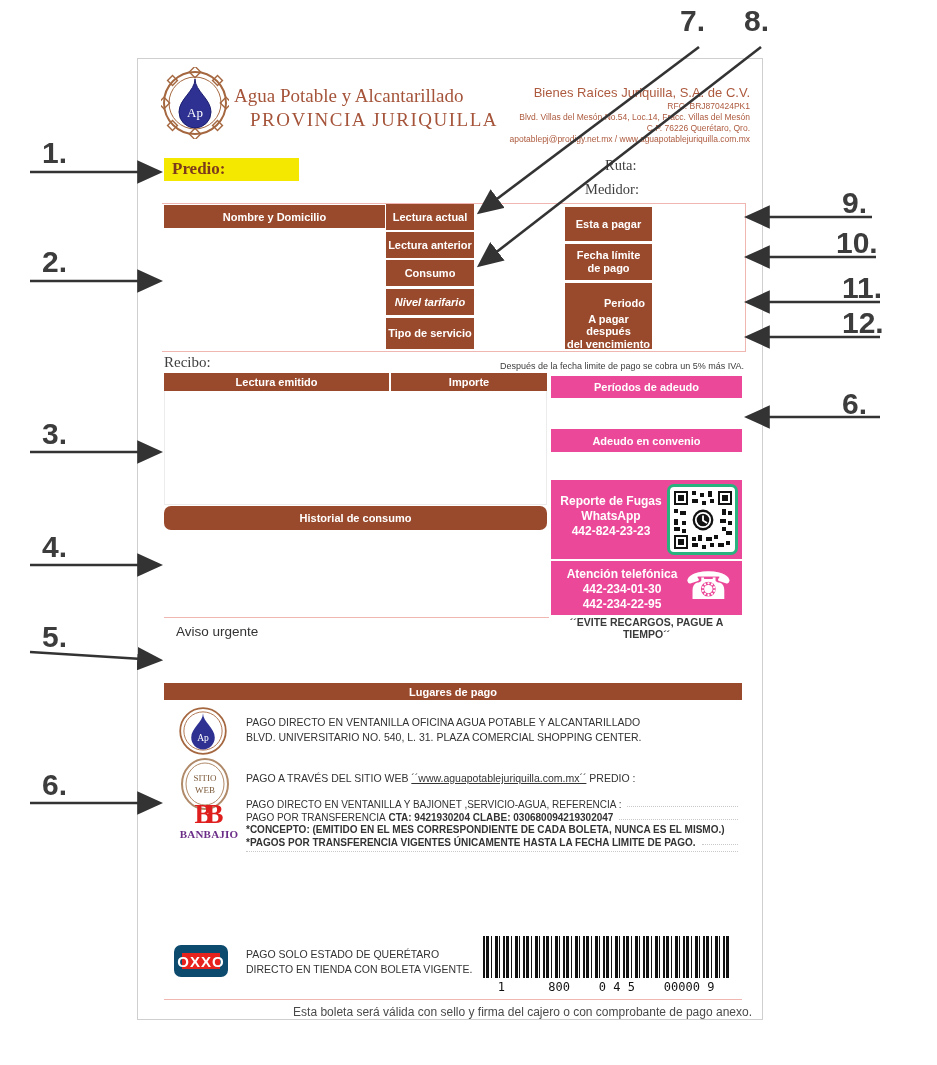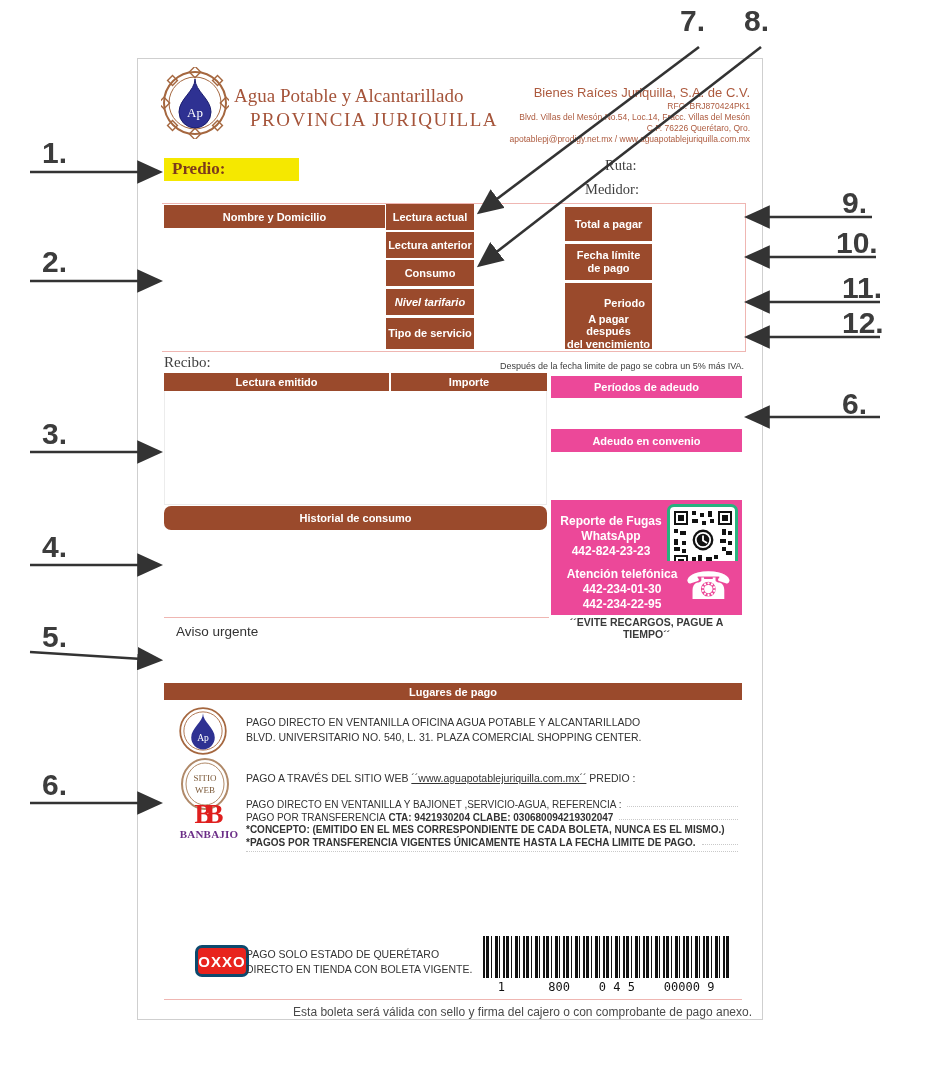--- a/index.html
+++ b/index.html
@@ -41,21 +41,21 @@
   .aviso { position:absolute; left:38px; top:565px; font-size:13.5px; color:#333; }
 
   
   .pay-text { font-size:10.5px; color:#333; line-height:1.4; }
   .weblink { text-decoration:underline; color:#333; cursor:pointer; }
   .bank-lines { position:absolute; left:108px; top:740px; width:492px; font-size:10px; color:#333; }
   .bank-lines .row { display:flex; align-items:flex-end; margin-bottom:1.5px; }
   .dots { flex:1; border-bottom:1.5px dotted #c9c9c9; margin:0 0 3px 6px; }
   .dotted-bottom { border-bottom:1.5px dotted #c9c9c9; padding-bottom:3px; }
 
-  .oxxo-logo { position:absolute; left:36px; top:886px; width:54px; height:32px; background:#e8231d; border:3px solid #0c4a6e; border-radius:7px; color:#fff; font-weight:bold; font-size:15px; letter-spacing:1px; display:flex; align-items:center; justify-content:center;margin-left:21px; }
+  .oxxo-logo { position:absolute; left:36px; top:886px; width:54px; height:32px; background:#e8231d; border:8px solid #0c4a6e; border-radius:7px; color:#fff; font-weight:bold; font-size:15px; letter-spacing:1px; display:flex; align-items:center; justify-content:center; }
   .barcode { position:absolute; left:345px; top:877px; width:246px; height:42px;
     background-image:repeating-linear-gradient(90deg,#111 0 2px,#fff 2px 3px,#111 3px 6px,#fff 6px 8px,#111 8px 9px,#fff 9px 12px,#111 12px 15px,#fff 15px 16px,#111 16px 17px,#fff 17px 20px); }
   .barcode-digits { position:absolute; left:345px; top:921px; width:246px; text-align:center; font-size:12px; color:#111; white-space:pre; font-family:"DejaVu Sans Mono", monospace; }
 
   .footer-note { position:absolute; right:10px; top:946px; font-size:12px; color:#4a4a4a; }
 
   
   .ap-logo svg { display:block; }
   .sitio-badge { position:absolute; left:42px; top:698px; width:50px; height:54px; }
   .banbajio { position:absolute; left:40px; top:742px; width:62px; text-align:center; }
@@ -108,40 +108,40 @@
   <div class="pinkline" style="left:24px; top:144px; width:584px; height:1px;"></div>
   <div class="pinkline" style="left:607px; top:144px; width:1px; height:148px;"></div>
   <div class="bar abs" style="left:26px; top:146px; width:221px; height:23px;">Nombre y Domicilio</div>
 
   <div class="cell" style="left:248px; top:145px; width:88px; height:26px;">Lectura actual</div>
   <div class="cell" style="left:248px; top:173px; width:88px; height:26px;">Lectura anterior</div>
   <div class="cell" style="left:248px; top:201px; width:88px; height:26px;">Consumo</div>
   <div class="cell" style="left:248px; top:230px; width:88px; height:26px;font-style:italic;">Nivel tarifario</div>
   <div class="cell" style="left:248px; top:259px; width:88px; height:31px;">Tipo de servicio</div>
 
-  <div class="cell" style="left:427px; top:148px; width:87px; height:34px;">Total a pagar</div>
+  <div class="cell" style="left:427px; top:148px; width:87px; height:34px;">Esta a pagar</div>
   <div class="cell" style="left:427px; top:185px; width:87px; height:36px;">Fecha límite
 de pago</div>
   <div class="cell" style="left:427px; top:224px; width:87px; height:40px;padding-left:32px;">Periodo</div>
   <div class="cell" style="left:427px; top:255px; width:87px; height:35px;">A pagar después
 del vencimiento</div>
 
   <div class="pinkline" style="left:24px; top:292px; width:584px; height:1px;"></div>
 
   <div class="recibo">Recibo:</div>
   <div class="note-right">Después de la fecha limite de pago se cobra un 5% más  IVA.</div>
 
   <div class="bar abs" style="left:26px; top:314px; width:225px; height:18px;">Lectura emitido</div>
   <div class="bar abs" style="left:253px; top:314px; width:156px; height:18px;">Importe</div>
   <div class="receipt-box"></div>
 
   <div class="rp-box bar" style="top:317px; height:22px;">Períodos de adeudo</div>
   <div class="rp-box bar" style="top:370px; height:23px;">Adeudo en convenio</div>
 
-  <div class="rp-box" style="top:421px; height:79px;margin-top:20px;">
+  <div class="rp-box" style="top:421px; height:79px;">
     <div class="rp-text" style="position:absolute; left:6px; top:14px; width:108px; text-align:center;">
       <div>Reporte de Fugas</div>
       <div>WhatsApp</div>
       <div>442-824-23-23</div>
     </div>
     <div style="position:absolute; right:4px; top:4px; width:71px; height:71px; background:#fff; border:3px solid #27b27e; border-radius:7px; display:flex; align-items:center; justify-content:center;">
       <svg width="58" height="58" viewBox="0 0 29 29">
         <g fill="#111">
           <rect x="0" y="0" width="7" height="7"></rect>
             <rect x="22" y="0" width="7" height="7"></rect>

